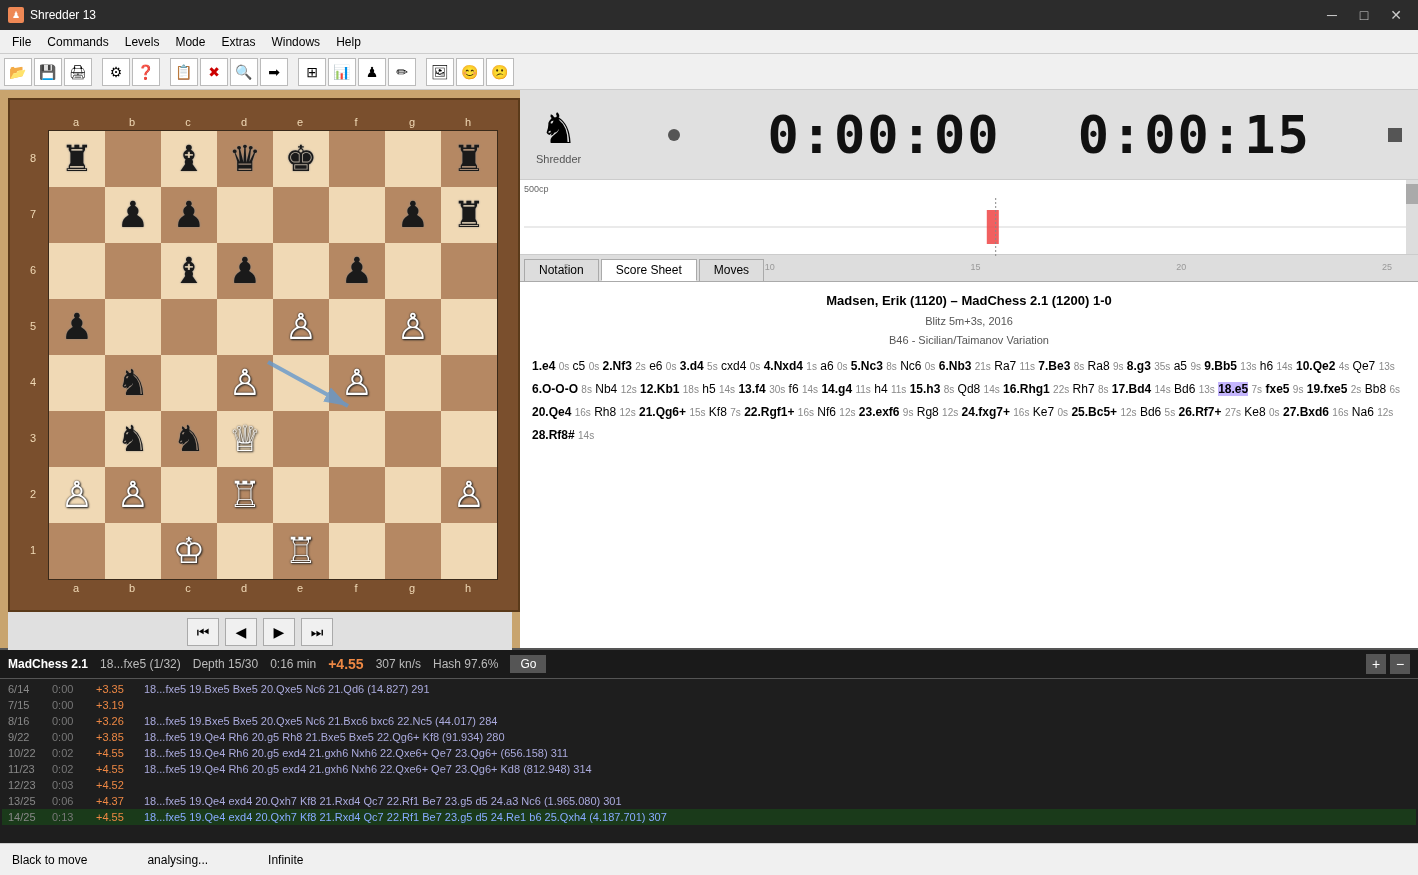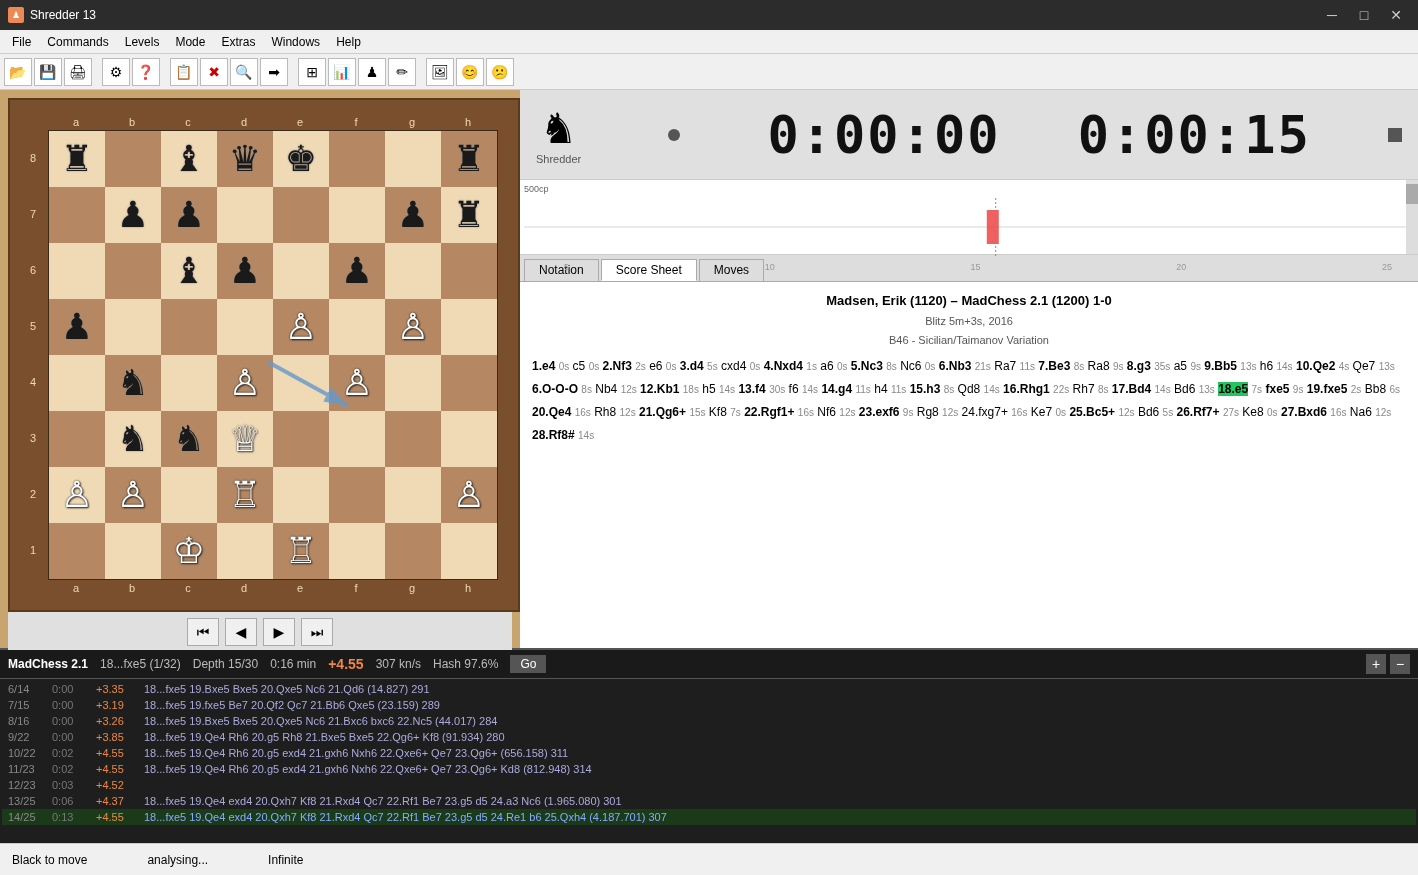--- a/index.html
+++ b/index.html
@@ -388,33 +388,33 @@
         <span style="font-weight:bold;"> 13.f4</span> <span style="color:#888;font-size:10px;">30s</span>
         <span> f6</span> <span style="color:#888;font-size:10px;">14s</span>
         <span style="font-weight:bold;"> 14.g4</span> <span style="color:#888;font-size:10px;">11s</span>
         <span> h4</span> <span style="color:#888;font-size:10px;">11s</span>
         <span style="font-weight:bold;"> 15.h3</span> <span style="color:#888;font-size:10px;">8s</span>
         <span> Qd8</span> <span style="color:#888;font-size:10px;">14s</span>
         <span style="font-weight:bold;"> 16.Rhg1</span> <span style="color:#888;font-size:10px;">22s</span>
         <span> Rh7</span> <span style="color:#888;font-size:10px;">8s</span>
         <span style="font-weight:bold;"> 17.Bd4</span> <span style="color:#888;font-size:10px;">14s</span>
         <span> Bd6</span> <span style="color:#888;font-size:10px;">13s</span>
-        <span style="font-weight:bold; background:#22c55e;"> 18.e5</span> <span style="color:#888;font-size:10px;">7s</span>
+        <span style="font-weight:bold; background:#c4b5fd;"> 18.e5</span> <span style="color:#888;font-size:10px;">7s</span>
         <span style="font-weight:bold;"> fxe5</span> <span style="color:#888;font-size:10px;">9s</span>
         <span style="font-weight:bold;"> 19.fxe5</span> <span style="color:#888;font-size:10px;">2s</span>
         <span> Bb8</span> <span style="color:#888;font-size:10px;">6s</span>
         <span style="font-weight:bold;"> 20.Qe4</span> <span style="color:#888;font-size:10px;">16s</span>
         <span> Rh8</span> <span style="color:#888;font-size:10px;">12s</span>
         <span style="font-weight:bold;"> 21.Qg6+</span> <span style="color:#888;font-size:10px;">15s</span>
         <span> Kf8</span> <span style="color:#888;font-size:10px;">7s</span>
         <span style="font-weight:bold;"> 22.Rgf1+</span> <span style="color:#888;font-size:10px;">16s</span>
         <span> Nf6</span> <span style="color:#888;font-size:10px;">12s</span>
         <span style="font-weight:bold;"> 23.exf6</span> <span style="color:#888;font-size:10px;">9s</span>
         <span> Rg8</span> <span style="color:#888;font-size:10px;">12s</span>
-        <span style="font-weight:normal;text-align:center;"> 24.fxg7+</span> <span style="color:#888;font-size:10px;">16s</span>
+        <span style="font-weight:bold;text-align:center;"> 24.fxg7+</span> <span style="color:#888;font-size:10px;">16s</span>
         <span> Ke7</span> <span style="color:#888;font-size:10px;">0s</span>
         <span style="font-weight:bold;"> 25.Bc5+</span> <span style="color:#888;font-size:10px;">12s</span>
         <span> Bd6</span> <span style="color:#888;font-size:10px;">5s</span>
         <span style="font-weight:bold;"> 26.Rf7+</span> <span style="color:#888;font-size:10px;">27s</span>
         <span> Ke8</span> <span style="color:#888;font-size:10px;">0s</span>
         <span style="font-weight:bold;"> 27.Bxd6</span> <span style="color:#888;font-size:10px;">16s</span>
         <span> Na6</span> <span style="color:#888;font-size:10px;">12s</span>
         <span style="font-weight:bold;"> 28.Rf8#</span> <span style="color:#888;font-size:10px;">14s</span>
       </div>
     </div>
@@ -440,21 +440,20 @@
   <div class="engine-line">
       <span class="el-rank">6/14</span>
       <span class="el-time">0:00</span>
       <span class="el-score">+3.35</span>
       <span class="el-moves" style="color:#aad;">18...fxe5 19.Bxe5 Bxe5 20.Qxe5 Nc6 21.Qd6 (14.827) 291</span>
     </div>
       <div class="engine-line">
       <span class="el-rank">7/15</span>
       <span class="el-time">0:00</span>
       <span class="el-score">+3.19</span>
-      <span class="el-moves" style="color:#aad;">18...fxe5 19.fxe5 Be7 20.Qf2 Qc7 21.Bb6 Qxe5 (23.159) 289</span>
     </div>
       <div class="engine-line">
       <span class="el-rank">8/16</span>
       <span class="el-time">0:00</span>
       <span class="el-score">+3.26</span>
       <span class="el-moves" style="color:#aad;">18...fxe5 19.Bxe5 Bxe5 20.Qxe5 Nc6 21.Bxc6 bxc6 22.Nc5 (44.017) 284</span>
     </div>
       <div class="engine-line">
       <span class="el-rank">9/22</span>
       <span class="el-time">0:00</span>

